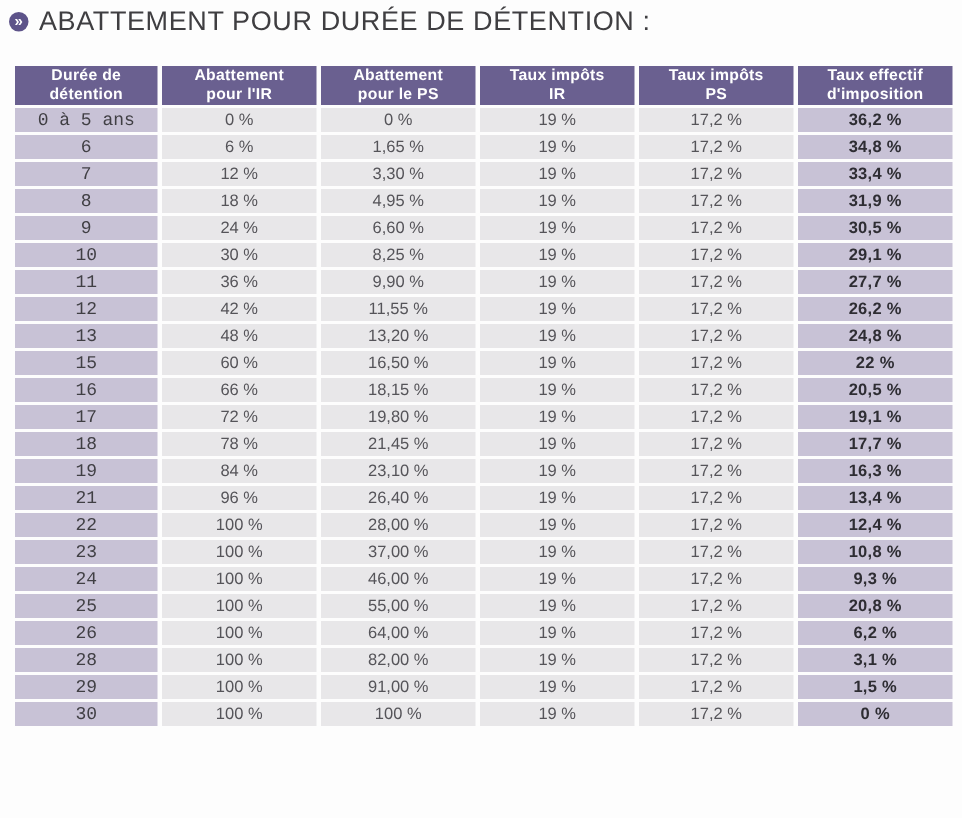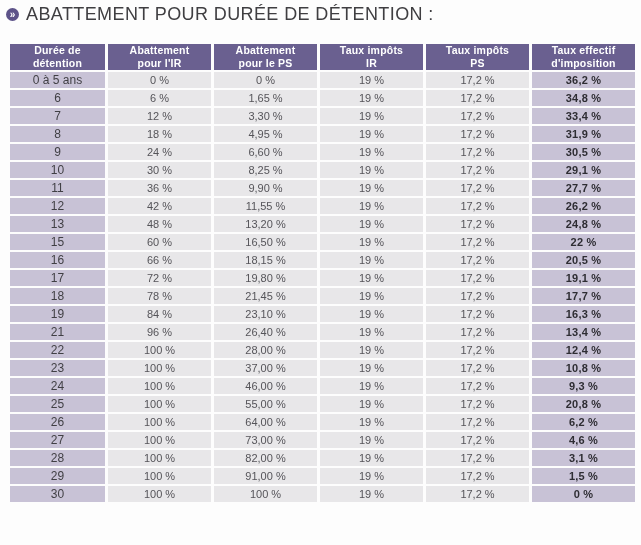--- a/index.html
+++ b/index.html
@@ -66,20 +66,21 @@
     text-align:center;
     vertical-align:middle;
     color:var(--cell-text);
     white-space:nowrap;
     overflow:hidden;
   }
   table.tax td.c0{
     background:var(--col-purple);
     color:var(--duration-text);
     font-size:12px;
+    font-family:Liberation Mono, monospace;
   }
   table.tax td.c1,table.tax td.c2,table.tax td.c3,table.tax td.c4{
     background:var(--col-gray);
   }
   table.tax td.c5{
     background:var(--col-purple);
     color:var(--effective-text);
     font-weight:bold;
     letter-spacing:0.2px;
   }
@@ -274,28 +275,20 @@
         </tr>
         <tr>
           <td class="c0">26</td>
           <td class="c1">100 %</td>
           <td class="c2">64,00 %</td>
           <td class="c3">19 %</td>
           <td class="c4">17,2 %</td>
           <td class="c5">6,2 %</td>
         </tr>
         <tr>
-          <td class="c0">27</td>
-          <td class="c1">100 %</td>
-          <td class="c2">73,00 %</td>
-          <td class="c3">19 %</td>
-          <td class="c4">17,2 %</td>
-          <td class="c5">4,6 %</td>
-        </tr>
-        <tr>
           <td class="c0">28</td>
           <td class="c1">100 %</td>
           <td class="c2">82,00 %</td>
           <td class="c3">19 %</td>
           <td class="c4">17,2 %</td>
           <td class="c5">3,1 %</td>
         </tr>
         <tr>
           <td class="c0">29</td>
           <td class="c1">100 %</td>

